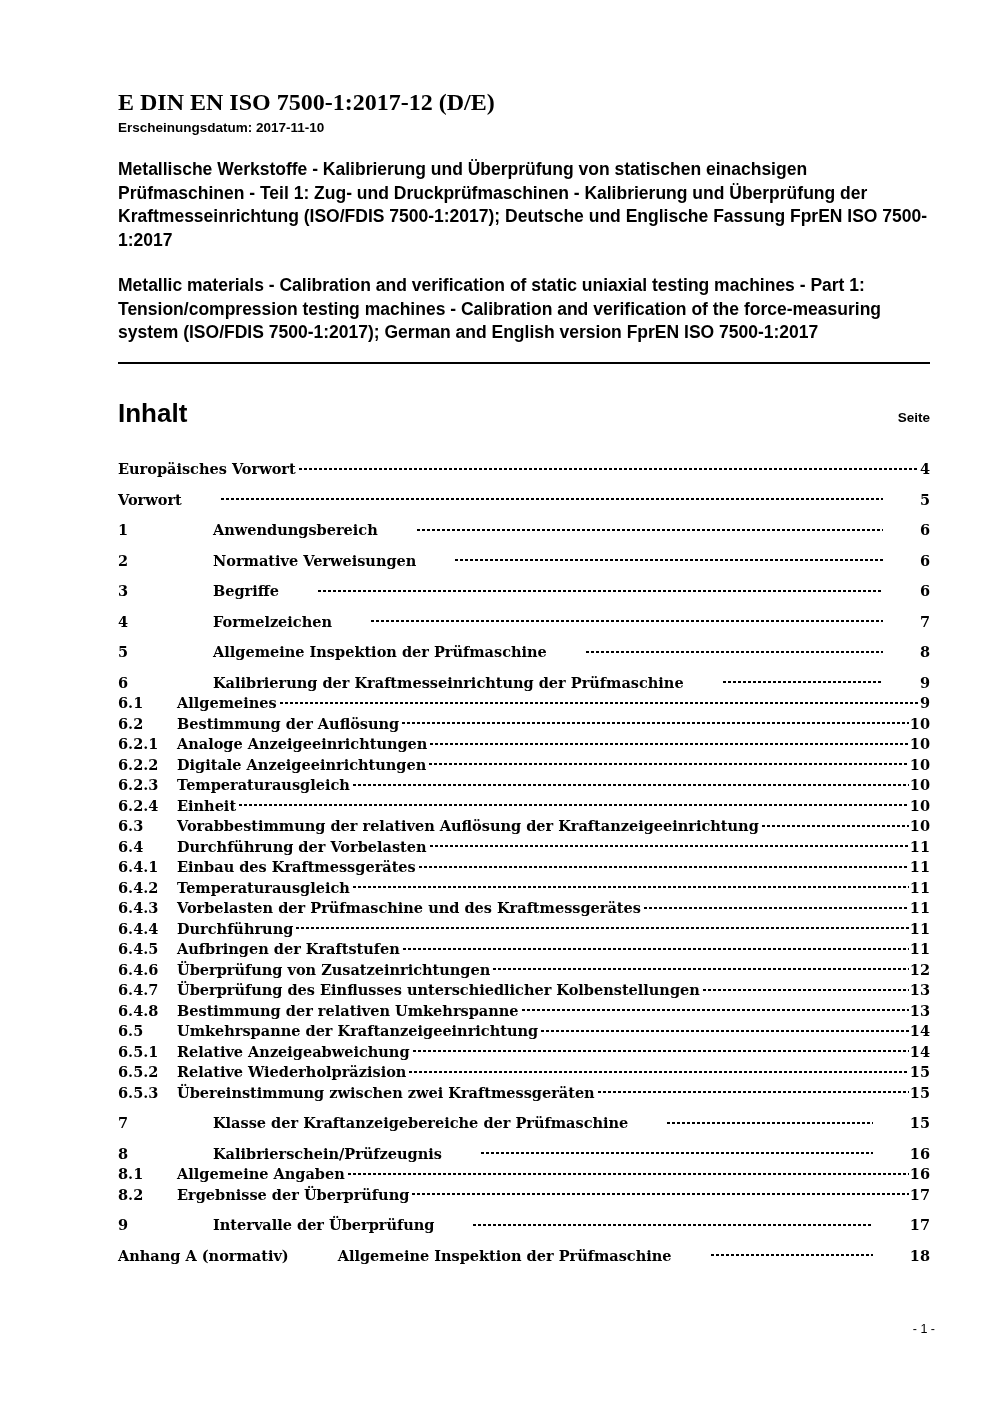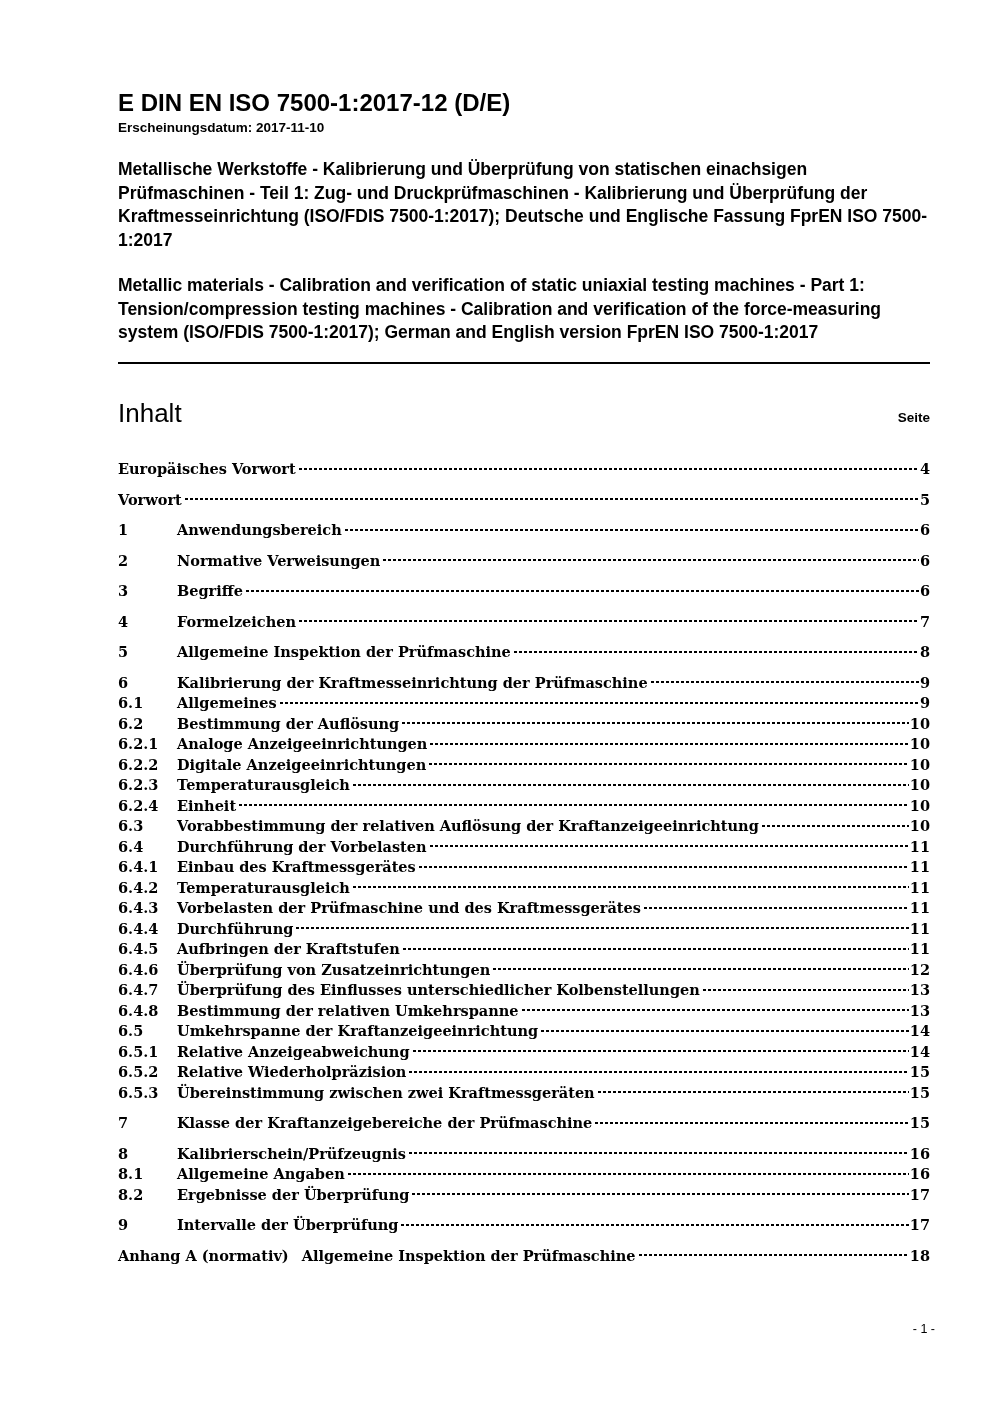--- a/index.html
+++ b/index.html
@@ -24,21 +24,21 @@
     position: absolute;
     left: 118px;
     top: 0;
     width: 812px;
   }
   .doc-title {
     margin: 88px 0 0 0;
     font-size: 24px;
     line-height: 29px;
     font-weight: 700;
-    font-family: Liberation Sans, sans-serif;
+    font-family: Liberation Serif, serif;
   }
   .release-date {
     margin-top: 2px;
     font-size: 13.5px;
     line-height: 17px;
     font-weight: 700;
   }
   .std-title {
     margin-top: 22px;
     font-size: 17.5px;
@@ -52,40 +52,40 @@
     width: 100%;
   }
   .toc-header {
     display: flex;
     justify-content: space-between;
     align-items: baseline;
     margin-top: 34px;
   }
   .toc-heading {
     font-size: 26px;
-    font-weight: 400;
+    font-weight: 700;
     line-height: 30px;
   }
   .page-col-label {
     font-size: 13.5px;
     font-weight: 700;
   }
   .toc {
     margin-top: 33px;
     font-family: "DejaVu Serif", serif;
     font-weight: 700;
     font-size: 14.5px;
   }
   .toc-row {
     display: flex;
     align-items: center;
     line-height: 15px;
     margin-top: 5.5px;
   }
-  .toc-row.spaced { margin-top: 15.5px; }
+  .toc-row.spaced { margin-top: 15.5px; gap: 36px; }
   .toc-row:first-child { margin-top: 0; }
   .toc-num { flex: 0 0 59px; }
   .toc-row.wide-num .toc-num { flex: 0 0 auto; margin-right: 13px; }
   .toc-label { flex: 0 1 auto; white-space: nowrap; }
   .toc-leader {
     flex: 1 1 8px;
     min-width: 8px;
     height: 2px;
     margin: 0 1px 0 3px;
     background: repeating-linear-gradient(to right, #000 0, #000 3px, transparent 3px, transparent 5px);

